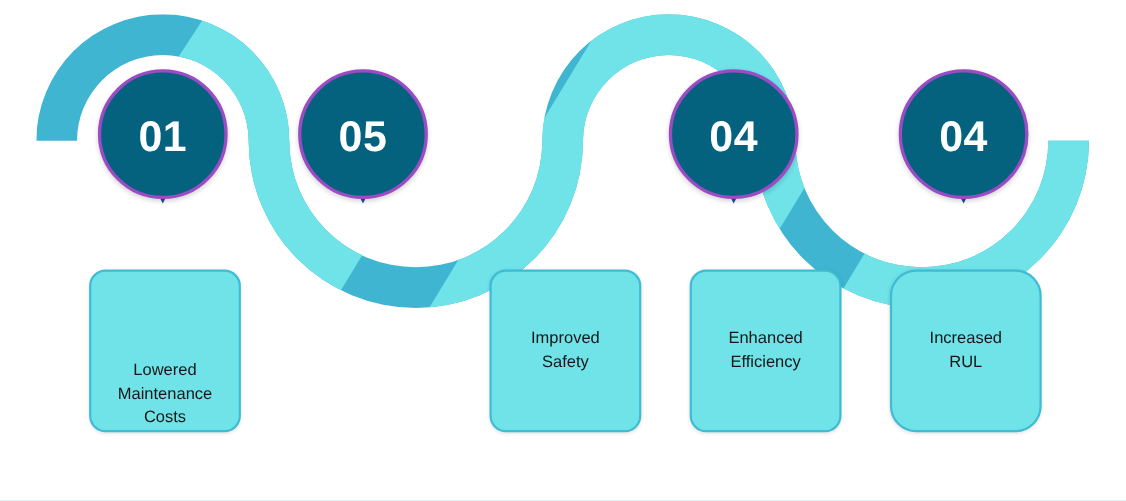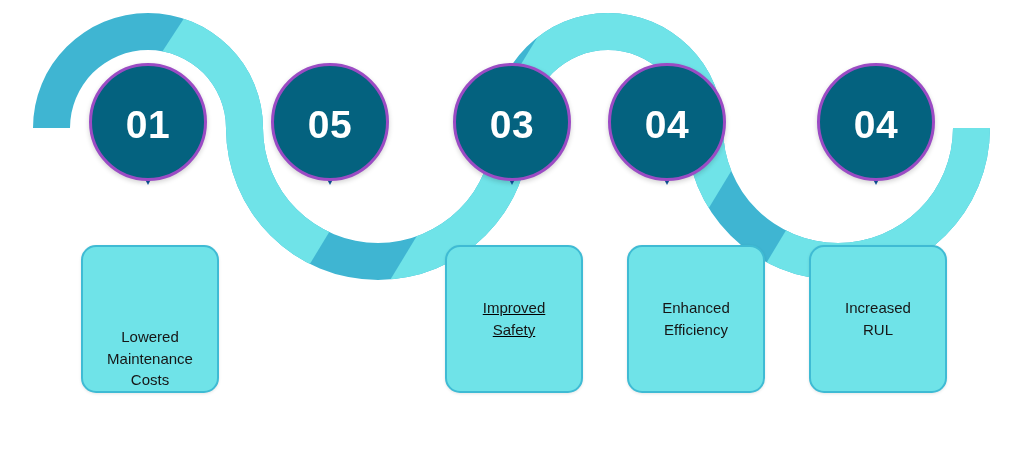--- a/index.html
+++ b/index.html
@@ -138,27 +138,21 @@
 Costs</span>
   </div>
 
   <div class="step-node" style="left:271px; top:63px;">
     <div class="step-pin"></div>
     <div class="step-circle">
       <span class="step-number">05</span>
     </div>
   </div>
 
-  <div class="step-node" style="left:453px; top:63px;">
-    <div class="step-pin"></div>
-    <div class="step-circle">
-      <span class="step-number">03</span>
-    </div>
-  </div>
-  <div class="label-box" style="left:445px; top:245px;text-decoration:underline;">
+  <div class="label-box" style="left:445px; top:245px;">
     <span class="label-text">Improved
 Safety</span>
   </div>
 
   <div class="step-node" style="left:608px; top:63px;">
     <div class="step-pin"></div>
     <div class="step-circle">
       <span class="step-number">04</span>
     </div>
   </div>
@@ -166,18 +160,18 @@
     <span class="label-text">Enhanced
 Efficiency</span>
   </div>
 
   <div class="step-node" style="left:817px; top:63px;">
     <div class="step-pin"></div>
     <div class="step-circle">
       <span class="step-number">04</span>
     </div>
   </div>
-  <div class="label-box" style="left:809px; top:245px;">
+  <div class="label-box" style="left:809px; top:245px;border-radius:24px;">
     <span class="label-text">Increased
 RUL</span>
   </div>
 
 </div>
 
 </body></html>

